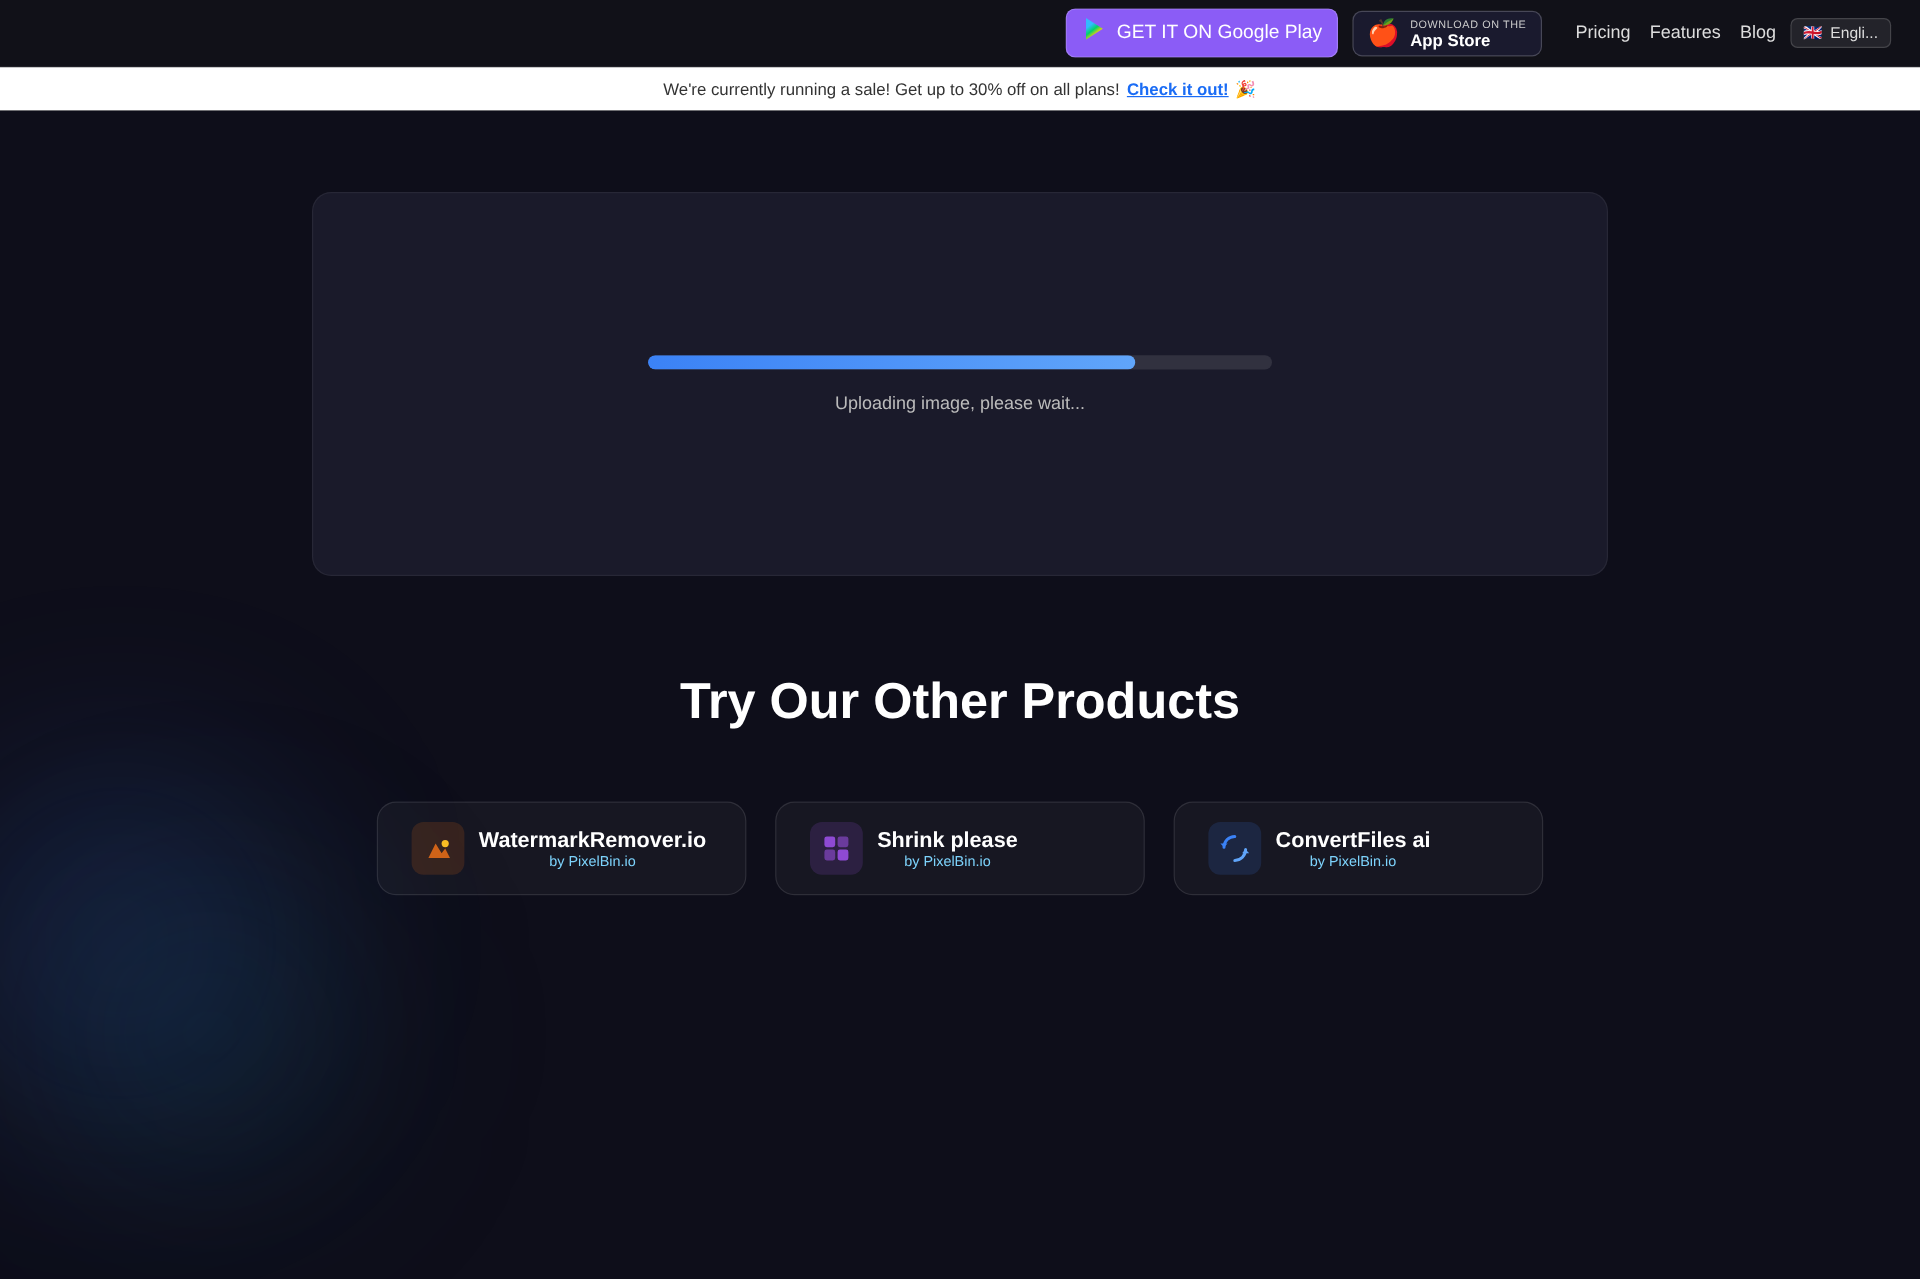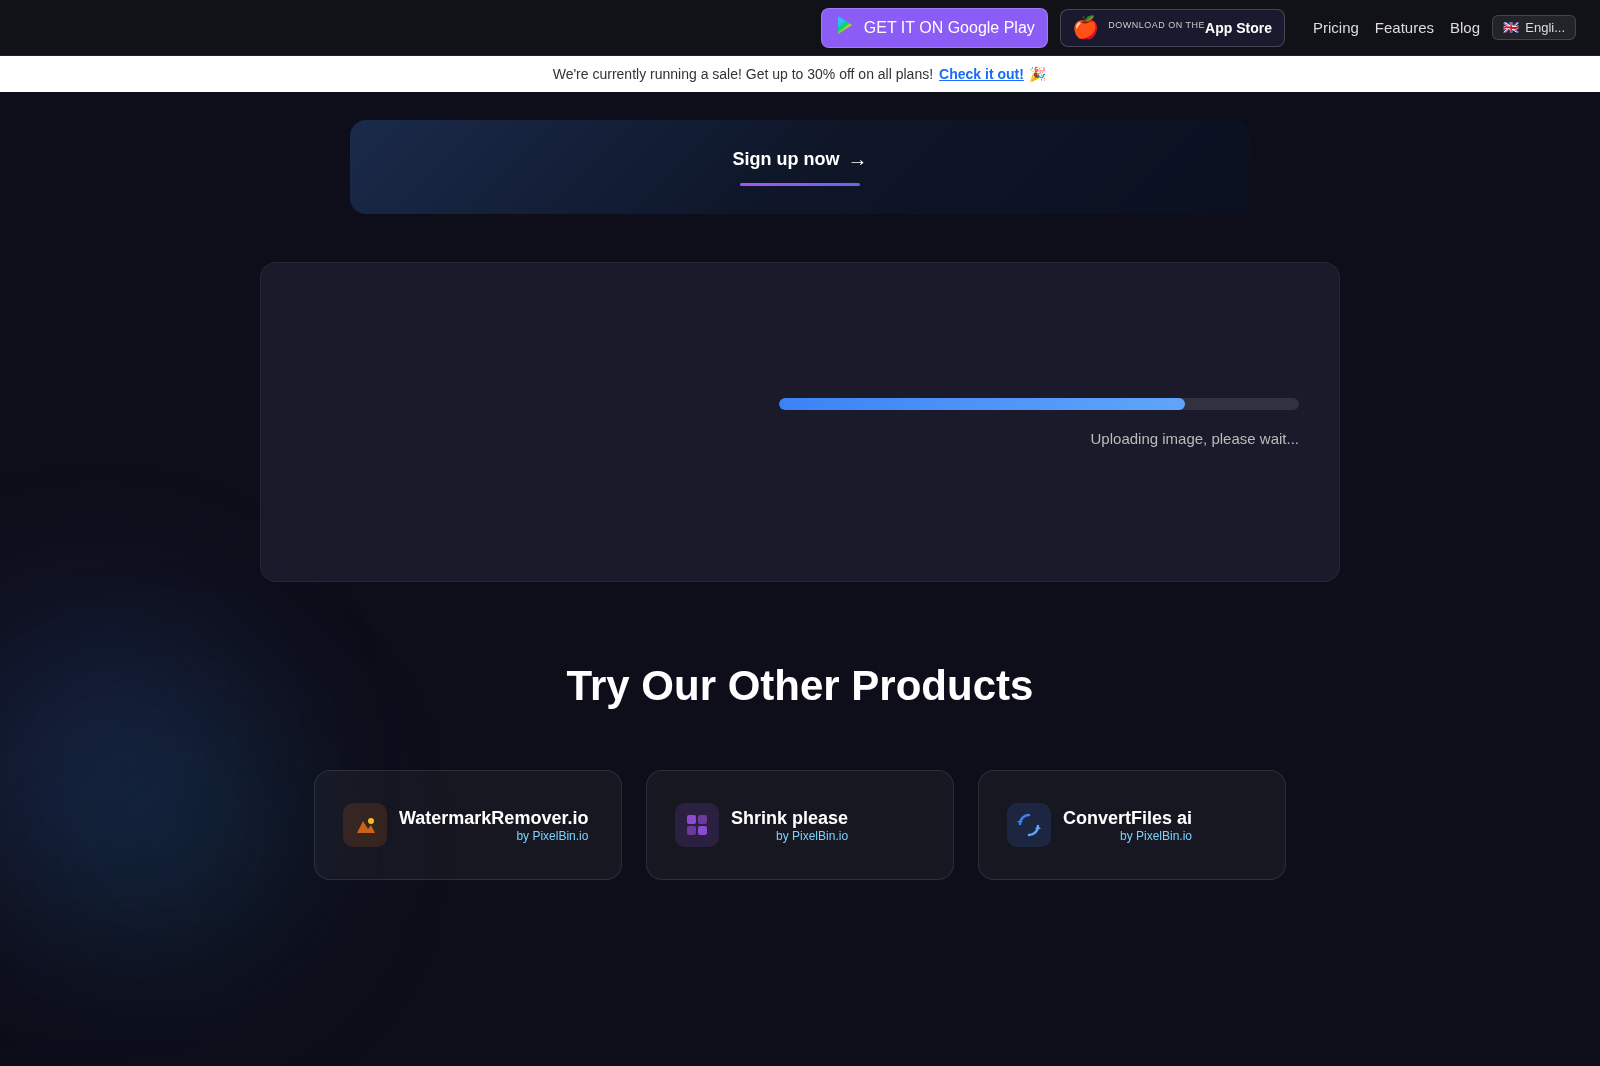--- a/index.html
+++ b/index.html
@@ -38,21 +38,21 @@
       gap: 8px;
       cursor: pointer;
       text-decoration: none;
       color: #fff;
     }
     .store-badge .badge-icon {
       font-size: 22px;
     }
     .store-badge .badge-text {
       display: flex;
-      flex-direction: row;
+      flex-direction: column;
     }
     .store-badge .badge-text .sub {
       font-size: 9px;
       color: #ccc;
       text-transform: uppercase;
       letter-spacing: 0.5px;
     }
     .store-badge .badge-text .main {
       font-size: 14px;
       font-weight: 600;
@@ -145,21 +145,21 @@
 
     
     .upload-area {
       margin: 24px auto 0;
       width: 1080px;
       background: #1a1a2a;
       border-radius: 16px;
       min-height: 320px;
       display: flex;
       flex-direction: column;
-      align-items: flex-end;
+      align-items: center;
       justify-content: center;
       gap: 20px;
       padding: 60px 40px;
       border: 1px solid rgba(255,255,255,0.06);
     }
     .progress-bar-container {
       width: 520px;
       height: 12px;
       background: rgba(255,255,255,0.1);
       border-radius: 6px;
@@ -192,29 +192,28 @@
       display: flex;
       gap: 24px;
       justify-content: center;
       max-width: 1200px;
       margin: 0 auto;
     }
     .product-card {
       background: rgba(255,255,255,0.04);
       border: 1px solid rgba(255,255,255,0.1);
       border-radius: 16px;
-      padding: 32px 28px;
+      padding: 16px 28px;
       display: flex;
       flex-direction: column;
       align-items: flex-start;
       gap: 6px;
       width: 308px;
       cursor: pointer;
       transition: background 0.2s;
-      text-align: right;
     }
     .product-card-header {
       display: flex;
       align-items: center;
       gap: 12px;
     }
     .product-icon {
       font-size: 28px;
       width: 44px;
       height: 44px;
@@ -330,29 +329,20 @@
   <span>We're currently running a sale! Get up to 30% off on all plans!</span>
   <a href="#">Check it out!</a>
   <span>🎉</span>
 </div>
 
 <div class="main-content">
   <div class="content-wrapper">
     <div class="bg-blob blob-1"></div>
     <div class="bg-blob blob-2"></div>
 
-    <div style="display:flex; justify-content:center; padding-top: 8px;">
-      <div class="signup-section">
-        <button class="signup-btn">
-          <span>Sign up now</span>
-          <span class="arrow">→</span>
-        </button>
-        <div class="signup-underline"></div>
-      </div>
-    </div>
 
     <div style="display:flex; justify-content:center; margin-top: 24px;">
       <div class="upload-area">
         <div class="progress-bar-container">
           <div class="progress-bar-fill" style="width: 78%;"></div>
         </div>
         <p class="upload-text">Uploading image, please wait...</p>
       </div>
     </div>
 

